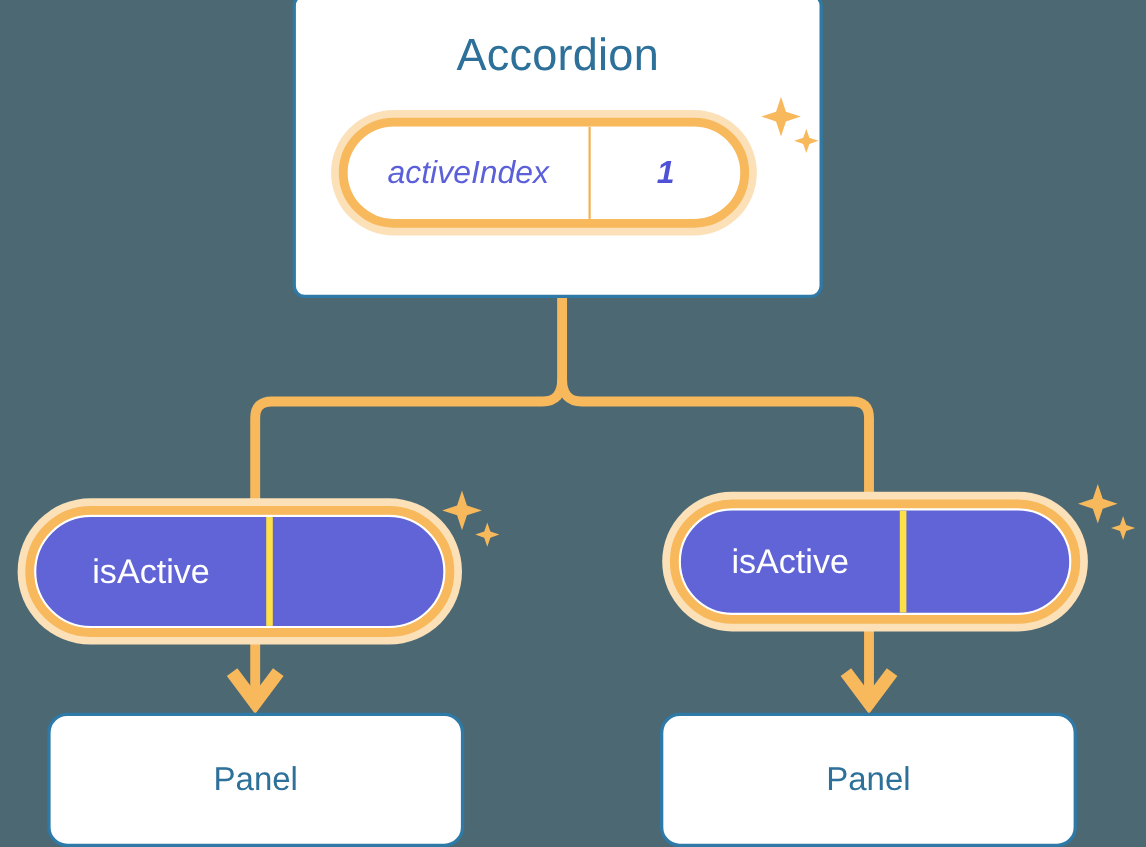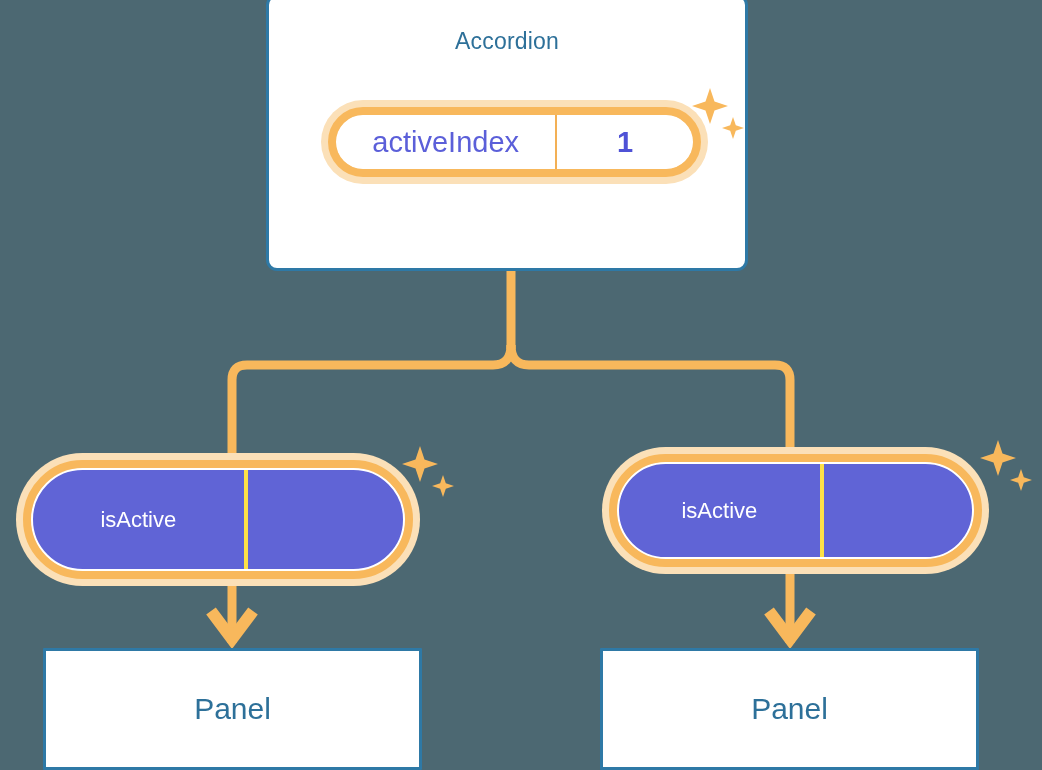--- a/index.html
+++ b/index.html
@@ -44,21 +44,21 @@
     width: 482px;
     height: 277px;
   }
   .card-title {
     position: absolute;
     left: 0;
     right: 0;
     top: 33px;
     text-align: center;
     color: #2d7099;
-    font-size: 23px;
+    font-size: 41px;
     letter-spacing: 0.2px;
     line-height: 1;
   }
 
   
   .pill {
     position: absolute;
     box-sizing: border-box;
     display: flex;
     align-items: stretch;
@@ -108,46 +108,46 @@
   }
 
   
   .pill-purple .pill-body {
     background: #6064d6;
     border: 2px solid #ffffff;
   }
   .pill-purple .pill-key {
     flex: 0 0 58%;
     color: #ffffff;
-    font-size: 22px;
-    border-right: 4px solid #fde047;
+    font-size: 31px;
+    border-right: 6px solid #fde047;
   }
   .pill-purple .pill-val {
     flex: 1;
     color: #ffffff;
     font-size: 31px;
     font-weight: bold;
   }
 
-  #accordion-pill { left: 321px; top: 100px; width: 387px; height: 84px; }
+  #accordion-pill { left: 301px; top: 100px; width: 387px; height: 114px; font-style: italic; }
   #pill-false     { left: 16px;  top: 453px; width: 404px; height: 133px; }
   #pill-true      { left: 602px; top: 447px; width: 387px; height: 127px; }
 
   
   .sparkles { position: absolute; pointer-events: none; }
   #sparkle-accordion { left: 688px; top: 84px;  width: 64px; height: 64px; }
   #sparkle-false     { left: 398px; top: 442px; width: 64px; height: 64px; }
   #sparkle-true      { left: 976px; top: 436px; width: 64px; height: 64px; }
 
   
   .panel-box {
     position: absolute;
     background: #ffffff;
     border: 3px solid #2e79a6;
-    border-radius: 1px;
+    border-radius: 18px;
     box-sizing: border-box;
     display: flex;
     align-items: center;
     justify-content: center;
   }
   .panel-label {
     color: #2d7099;
     font-size: 30px;
     line-height: 1;
   }

